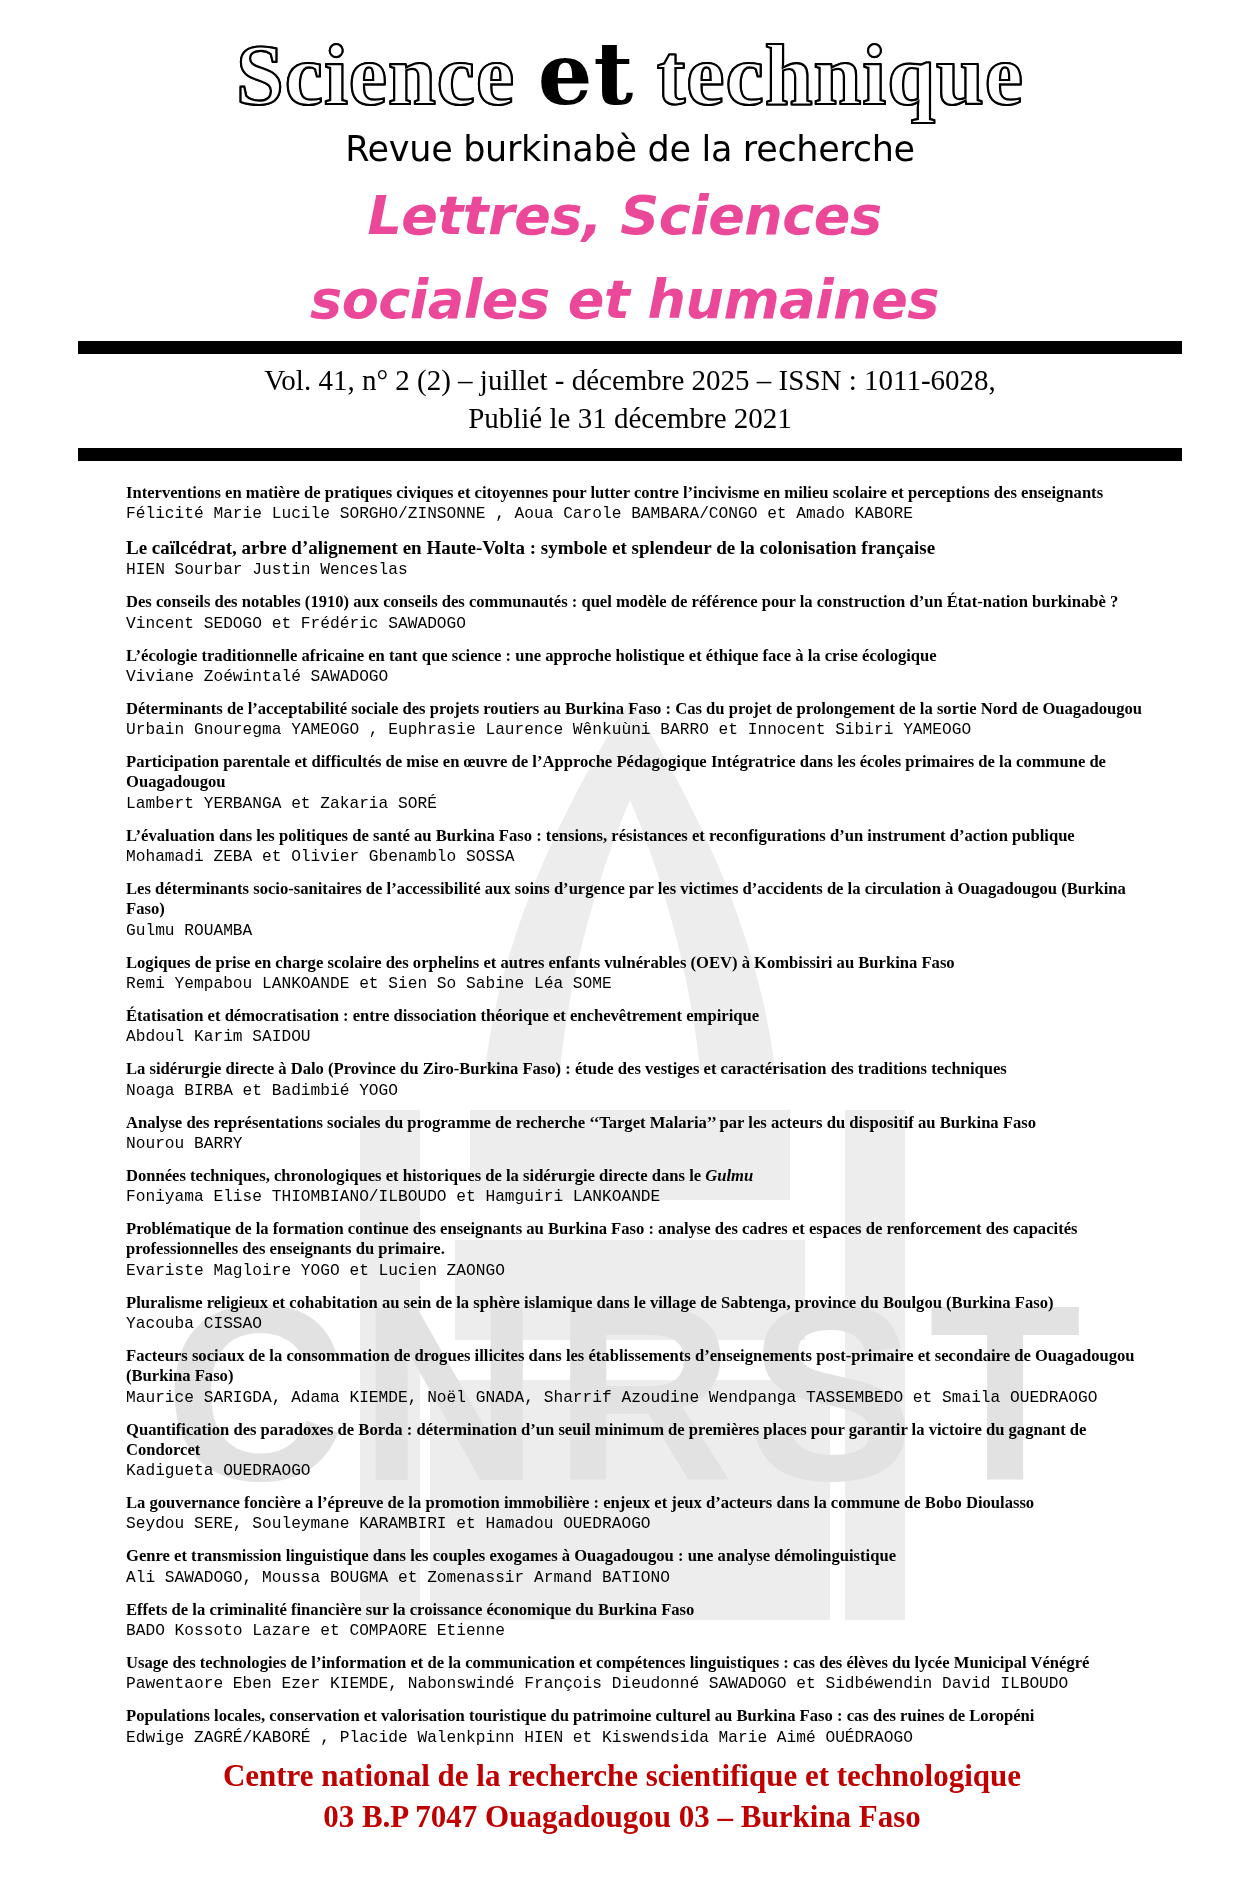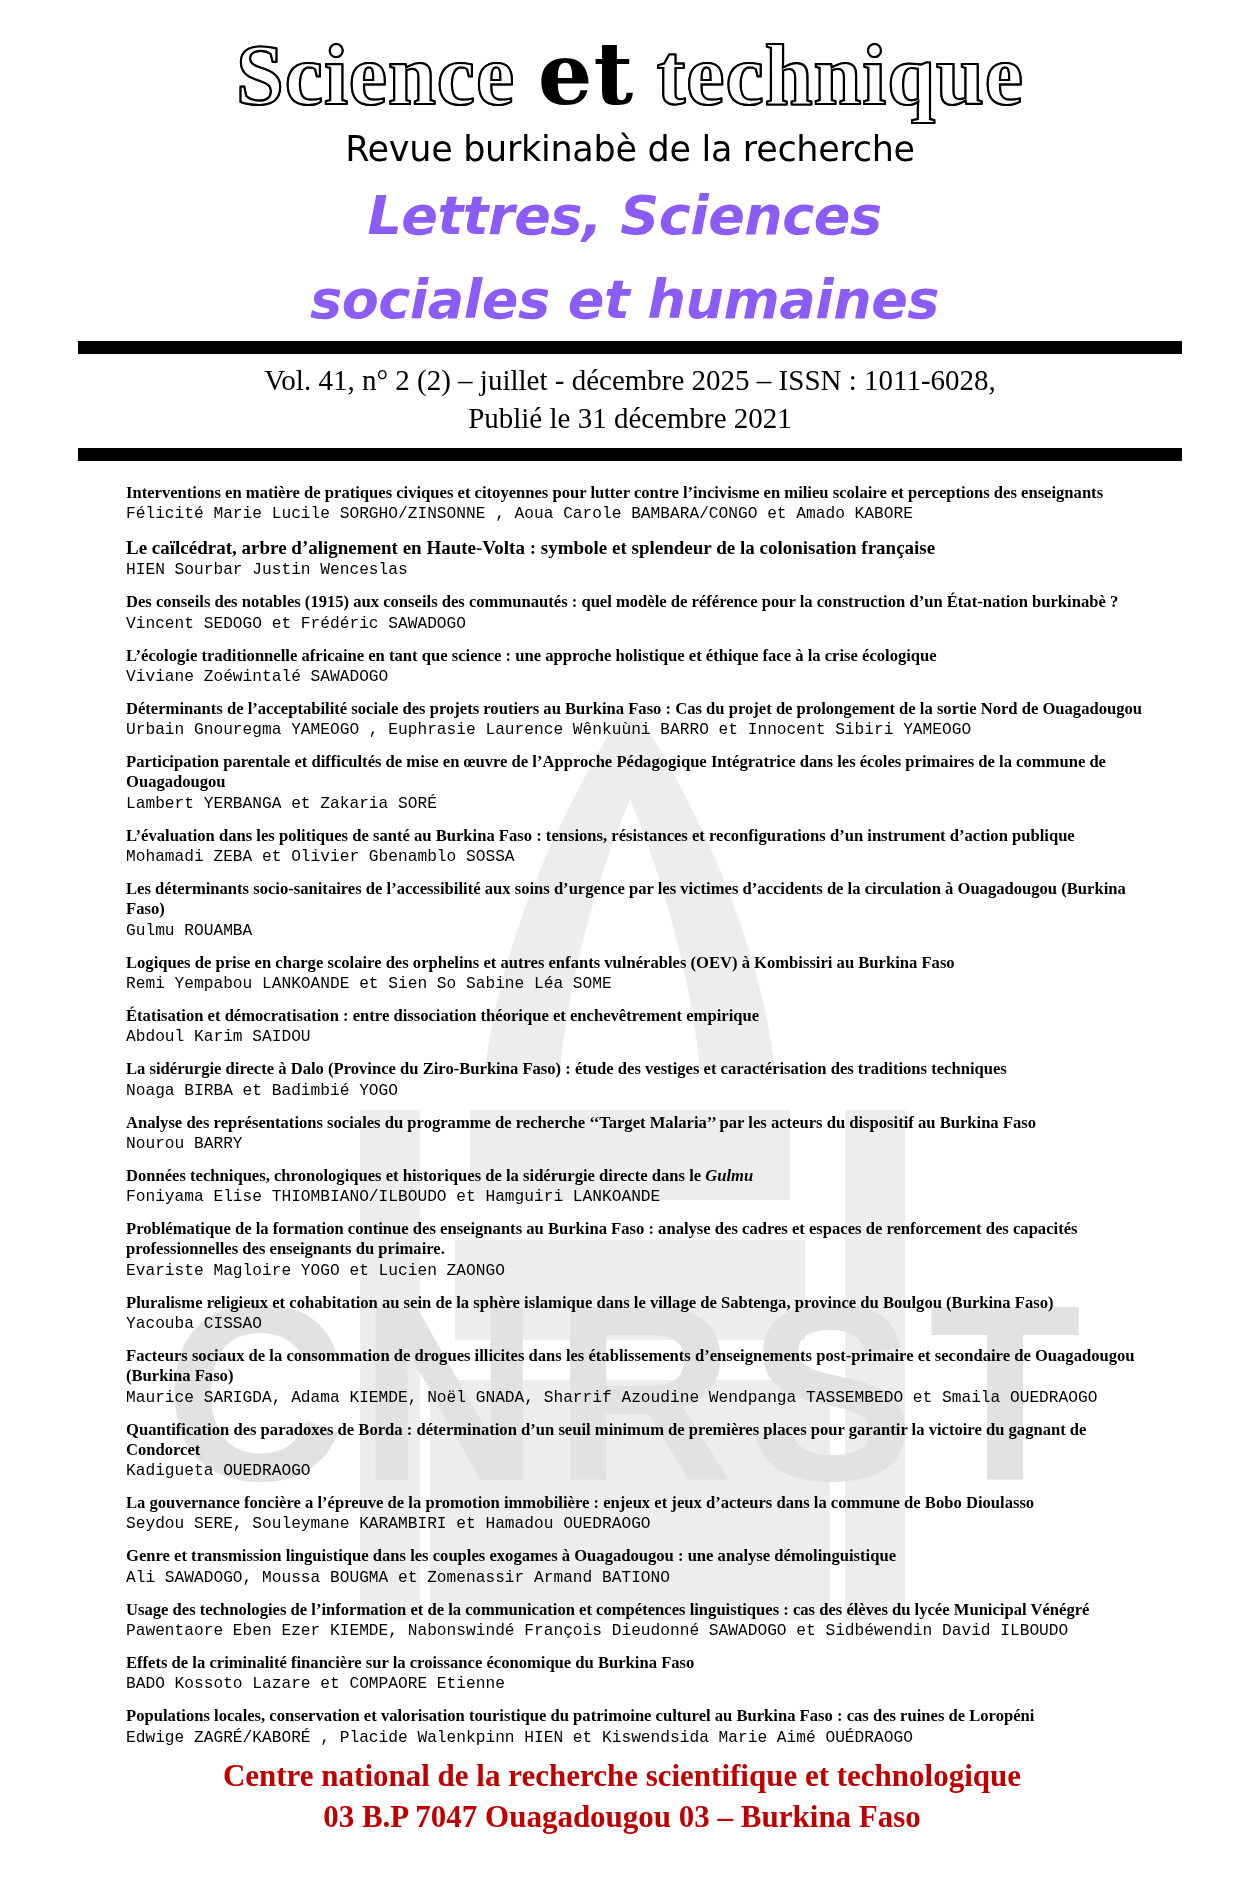--- a/index.html
+++ b/index.html
@@ -61,21 +61,21 @@
   }
   .journal-subtitle {
     font-family: "DejaVu Sans", sans-serif;
     font-size: 35px;
     font-weight: 400;
     line-height: 1.05;
     margin: 10px 0 0 0;
     letter-spacing: -0.3px;
   }
   .journal-domain {
-    color: #8b5cf6;
+    color: #ec4899;
     font-family: "DejaVu Sans", sans-serif;
     font-style: italic;
     font-weight: bold;
     font-size: 54px;
     line-height: 1.33;
     margin: 12px 11px 0 0;
     letter-spacing: -0.5px;
   }
   .rule {
     height: 13px;
@@ -184,21 +184,21 @@
   <div class="toc" id="toc">
       <div class="toc-entry">
         <p class="toc-title">Interventions en matière de pratiques civiques et citoyennes pour lutter contre l’incivisme en milieu scolaire et perceptions des enseignants</p>
         <p class="toc-authors">Félicité Marie Lucile SORGHO/ZINSONNE , Aoua Carole BAMBARA/CONGO et Amado KABORE</p>
       </div>
       <div class="toc-entry featured">
         <p class="toc-title">Le caïlcédrat, arbre d’alignement en Haute-Volta : symbole et splendeur de la colonisation française</p>
         <p class="toc-authors">HIEN Sourbar Justin Wenceslas</p>
       </div>
       <div class="toc-entry">
-        <p class="toc-title">Des conseils des notables (1915) aux conseils des communautés : quel modèle de référence pour la construction d’un État-nation burkinabè ?</p>
+        <p class="toc-title">Des conseils des notables (1910) aux conseils des communautés : quel modèle de référence pour la construction d’un État-nation burkinabè ?</p>
         <p class="toc-authors">Vincent SEDOGO  et  Frédéric SAWADOGO</p>
       </div>
       <div class="toc-entry">
         <p class="toc-title">L’écologie traditionnelle africaine en tant que science : une approche holistique et éthique face à la crise écologique</p>
         <p class="toc-authors">Viviane Zoéwintalé SAWADOGO</p>
       </div>
       <div class="toc-entry">
         <p class="toc-title">Déterminants de l’acceptabilité sociale des projets routiers au Burkina Faso :  Cas du projet de prolongement de la sortie Nord de Ouagadougou</p>
         <p class="toc-authors">Urbain Gnouregma YAMEOGO , Euphrasie Laurence Wênkuùni BARRO et Innocent Sibiri YAMEOGO</p>
       </div>
@@ -252,26 +252,26 @@
       </div>
       <div class="toc-entry">
         <p class="toc-title">La gouvernance foncière a l’épreuve de la promotion immobilière : enjeux et jeux d’acteurs dans la commune de Bobo Dioulasso</p>
         <p class="toc-authors">Seydou SERE, Souleymane KARAMBIRI et Hamadou OUEDRAOGO</p>
       </div>
       <div class="toc-entry">
         <p class="toc-title">Genre et transmission linguistique dans les couples exogames à Ouagadougou : une analyse démolinguistique</p>
         <p class="toc-authors">Ali SAWADOGO, Moussa BOUGMA et Zomenassir Armand BATIONO</p>
       </div>
       <div class="toc-entry">
+        <p class="toc-title">Effets de la criminalité financière sur la croissance économique du Burkina Faso</p>
+        <p class="toc-authors">BADO Kossoto Lazare et COMPAORE Etienne</p>
+      </div>
+      <div class="toc-entry">
         <p class="toc-title">Usage des technologies de l’information et de la communication et compétences linguistiques : cas des élèves du lycée Municipal Vénégré</p>
         <p class="toc-authors">Pawentaore Eben Ezer KIEMDE, Nabonswindé François Dieudonné SAWADOGO et Sidbéwendin David ILBOUDO</p>
-      </div>
-      <div class="toc-entry">
-        <p class="toc-title">Effets de la criminalité financière sur la croissance économique du Burkina Faso</p>
-        <p class="toc-authors">BADO Kossoto Lazare et COMPAORE Etienne</p>
       </div>
       <div class="toc-entry">
         <p class="toc-title">Populations locales, conservation et valorisation touristique du patrimoine culturel au Burkina Faso : cas des ruines de Loropéni</p>
         <p class="toc-authors">Edwige ZAGRÉ/KABORÉ , Placide Walenkpinn HIEN et Kiswendsida Marie Aimé OUÉDRAOGO</p>
       </div>
     </div>
 
   <div class="footer">
     <p class="footer-line">Centre national de la recherche scientifique et technologique</p>
     <p class="footer-line">03 B.P 7047 Ouagadougou 03 – Burkina Faso</p>

